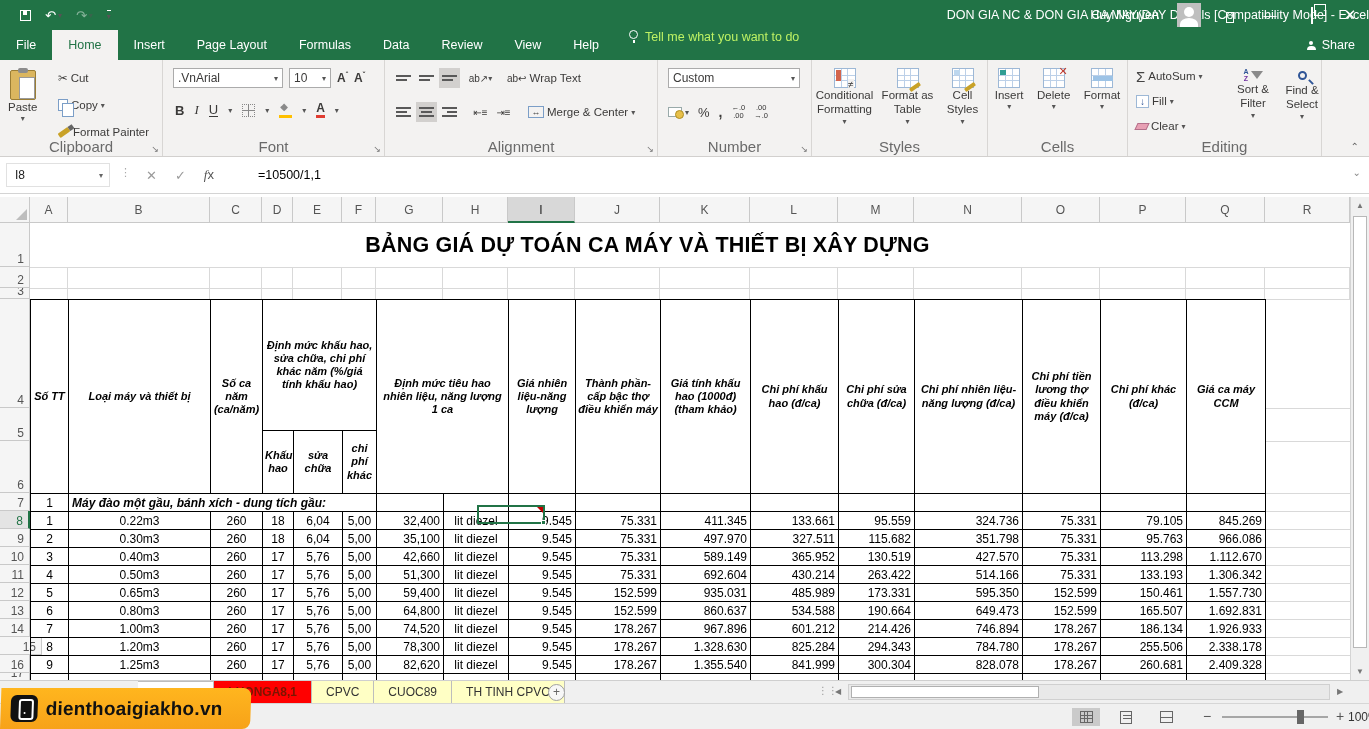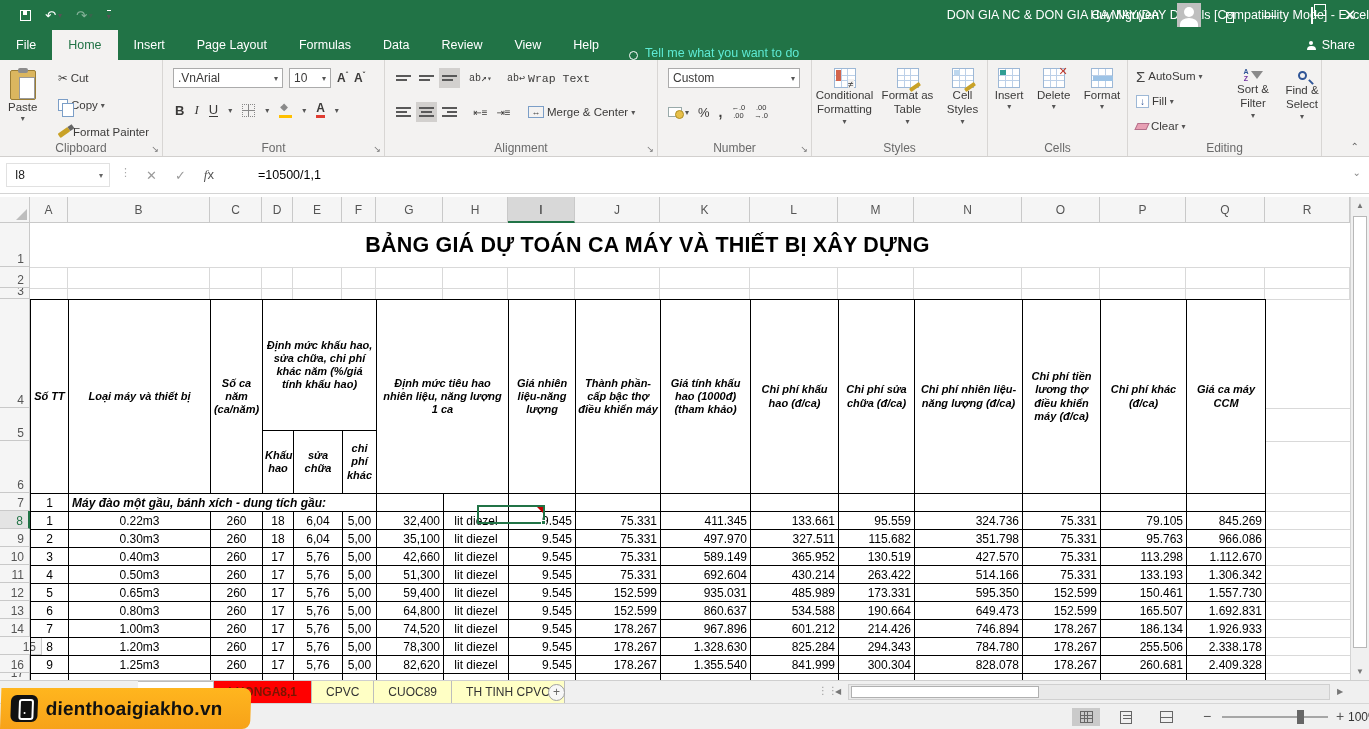--- a/index.html
+++ b/index.html
@@ -22,32 +22,32 @@
   #tb-avatar:after { content:""; position:absolute; left:3px; top:15px; width:18px; height:12px; border-radius:50% 50% 0 0; background:#fff; }
   .winbtn { font-size:13px; color:#fff; width:22px; text-align:center; }
   .ic-ribopt { width:13px; height:11px; border:1px solid #fff; font-size:8px; line-height:9px; text-align:center; }
   .ic-restore { width:10px; height:10px; border:1px solid #fff; position:relative; margin-left:4px; }
   .ic-restore:before { content:""; position:absolute; left:2px; top:-4px; width:10px; height:10px; border:1px solid #fff; }
 
   
   #ribbontabs { position:absolute; left:0; top:30px; width:1369px; height:30px; background:#217346; }
   #ribbontabs .rtab { float:left; height:30px; line-height:30px; padding:0 16px; color:#fff; font-size:12.5px; }
   #ribbontabs .rtab.active { background:#f3f2f1; color:#217346; }
-  #tellme { float:left; height:30px; display:flex; align-items:flex-end; gap:7px; color:#5eead4; font-size:12.5px; padding-left:14px; }
+  #tellme { float:left; height:30px; display:flex; align-items:flex-start; gap:7px; color:#bef264; font-size:12.5px; padding-left:14px; }
   .ic-bulb { width:9px; height:9px; border:1px solid #fff; border-radius:50%; position:relative; }
   .ic-bulb:after { content:""; position:absolute; left:2.5px; top:9px; width:2px; height:3px; background:#fff; }
   #share { position:absolute; right:14px; top:0; height:30px; display:flex; align-items:center; gap:6px; color:#fff; font-size:12.5px; }
   .ic-person { width:9px; height:9px; position:relative; }
   .ic-person:before { content:""; position:absolute; left:2.5px; top:0; width:4px; height:4px; border-radius:50%; background:#fff; }
   .ic-person:after { content:""; position:absolute; left:0; top:5px; width:9px; height:4px; border-radius:4px 4px 0 0; background:#fff; }
 
   
   #ribbon { position:absolute; left:0; top:60px; width:1369px; height:97px; background:#f3f2f1; border-bottom:1px solid #d2d0ce; font-size:11.5px; color:#3b3a39; }
   .grp { position:absolute; top:0; height:96px; border-right:1px solid #d8d6d4; }
-  .grp-label { position:absolute; bottom:1px; left:0; right:0; text-align:center; font-size:12px; color:#6a6a6a; }
+  .grp-label { position:absolute; bottom:1px; left:0; right:0; text-align:center; font-size:15px; color:#6a6a6a; }
   .launch { position:absolute; right:3px; bottom:2px; font-size:9px; color:#777; }
   .bigbtn { display:inline-flex; flex-direction:column; align-items:center; justify-content:flex-start; text-align:center; font-size:11.5px; color:#3b3a39; padding-top:6px; line-height:1.25; }
   .car { font-size:8px; color:#555; }
   .rowline { display:flex; align-items:center; gap:6px; }
   .combo { background:#fff; border:1px solid #ababab; height:20px; display:flex; align-items:center; justify-content:space-between; padding:0 4px; font-size:12px; }
   .sbtn { display:flex; align-items:center; gap:3px; height:20px; }
   
   .ic-paste { width:26px; height:30px; background:#dbb65f; border:1px solid #9a7d35; border-radius:2px; position:relative; }
   .ic-paste:before { content:""; position:absolute; left:7px; top:-3px; width:10px; height:5px; background:#8c8c8c; border-radius:2px; }
   .ic-paste:after { content:""; position:absolute; left:8px; top:6px; width:14px; height:20px; background:#fff; border:1px solid #999; }
@@ -284,21 +284,21 @@
       <span class="ic-fill"></span>
         <span class="car">▾</span>
       <span class="ic-fontcolor">A</span>
         <span class="car">▾</span>
     </div>
     <div class="grp-label">Font</div>
     <span class="launch">↘</span>
   </div>
 
   <div class="grp" style="left:385px;width:273px;">
-    <div class="rowline" style="position:absolute;left:8px;top:8px;gap:2px;font-family:Liberation Mono, monospace;">
+    <div class="rowline" style="position:absolute;left:8px;top:8px;gap:2px;">
       <span class="alignbox">
           <span class="bars left" style="justify-content:flex-start;">
             <i></i>
             <i></i>
           </span>
         </span>
       <span class="alignbox">
           <span class="bars left">
             <i></i>
             <i></i>

